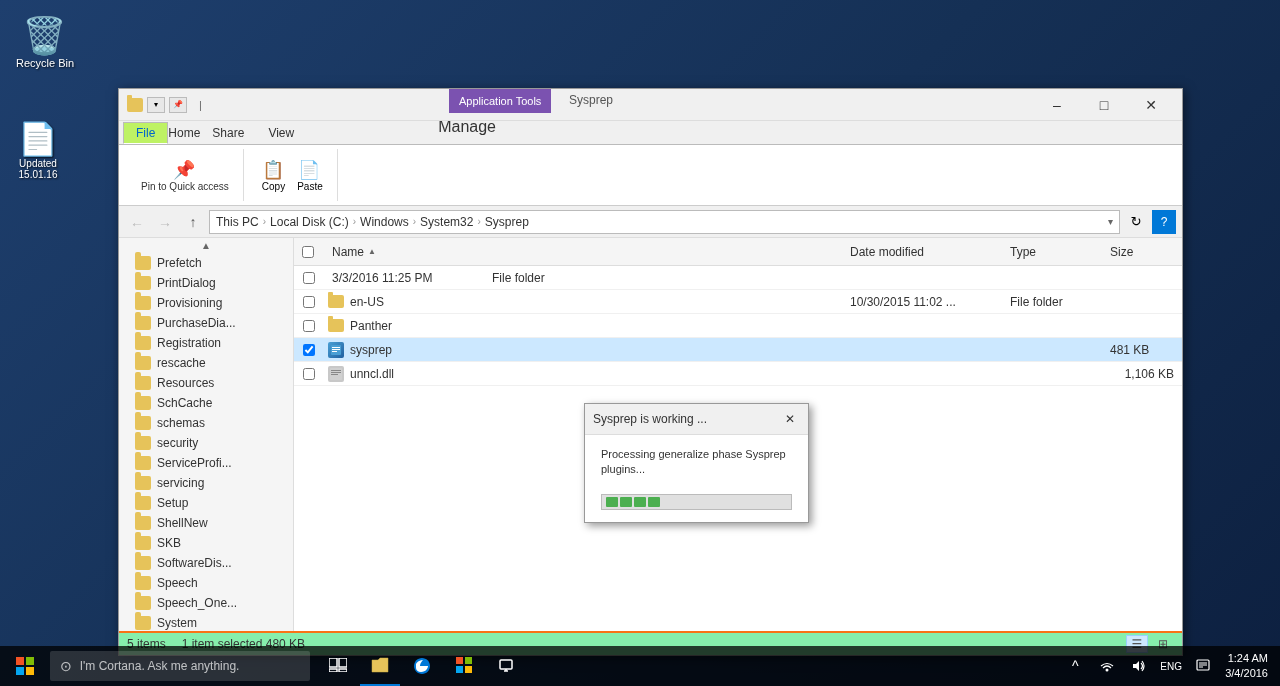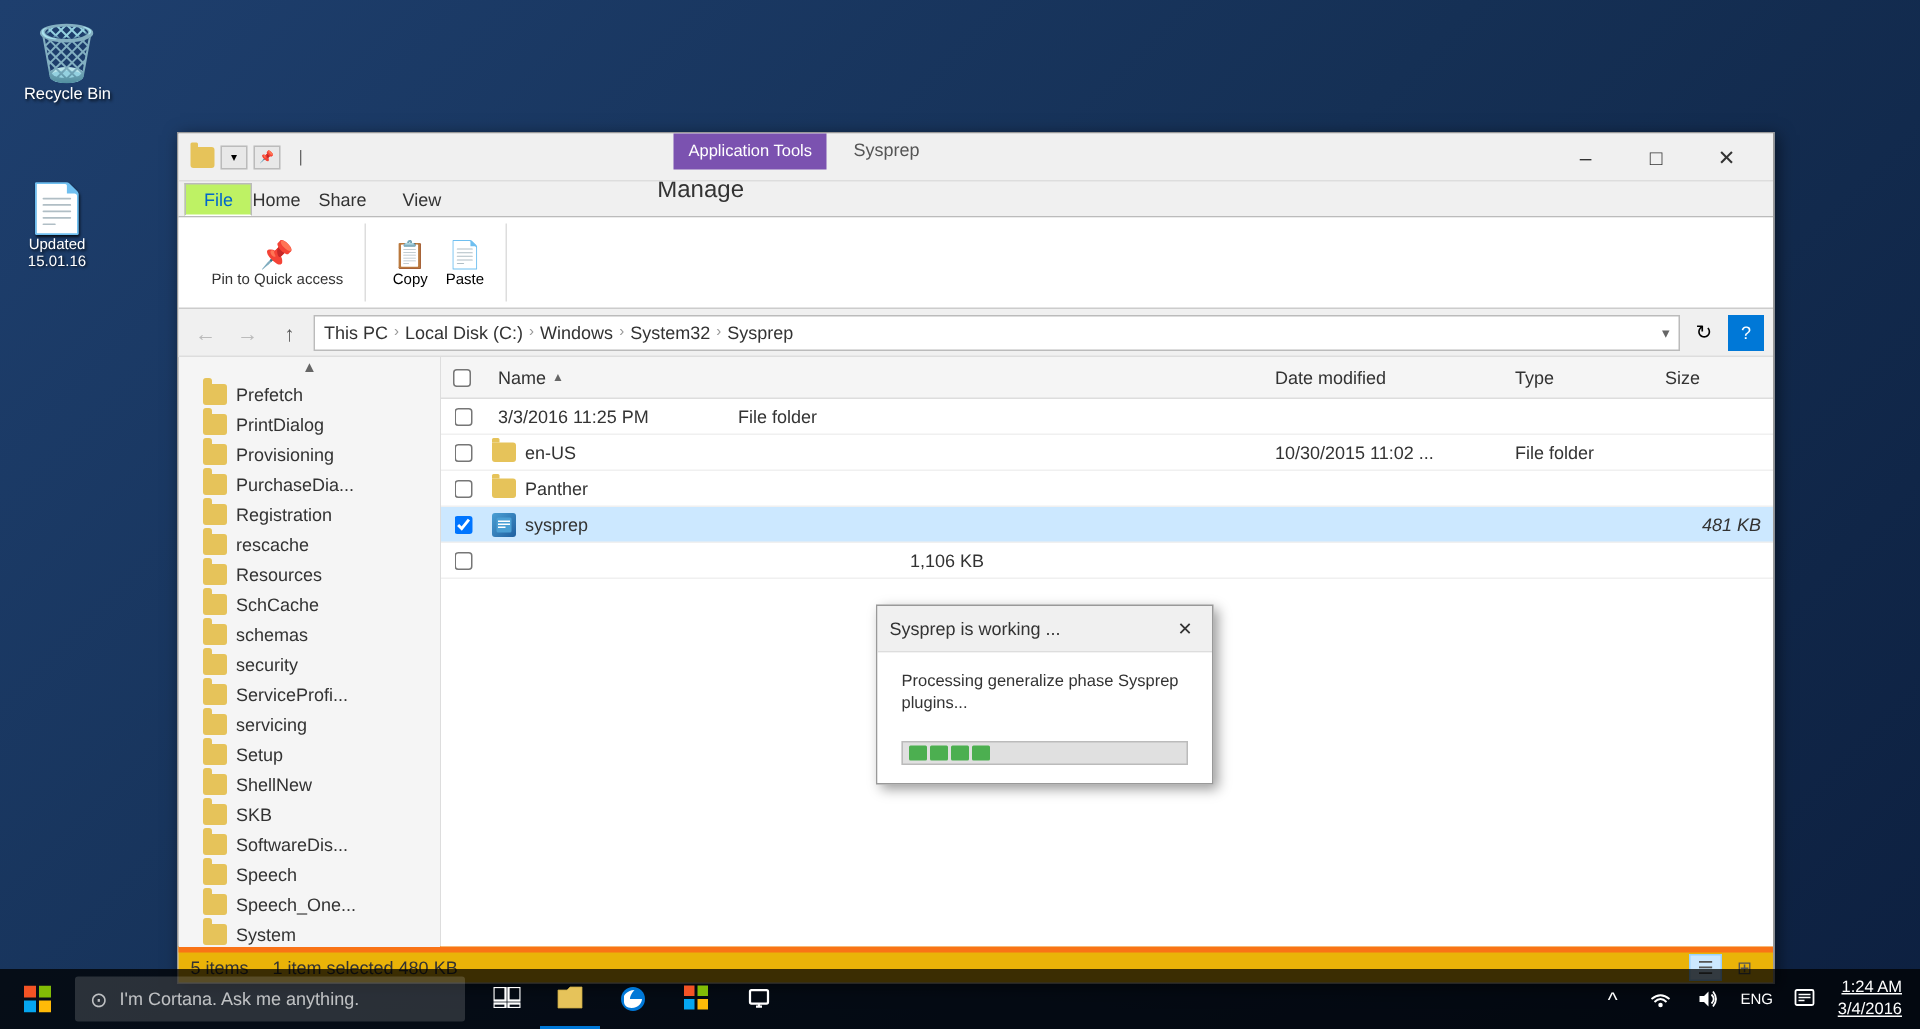--- a/index.html
+++ b/index.html
@@ -326,22 +326,22 @@
     }
     .file-row .col-date, .file-row .col-type, .file-row .col-size {
       font-size: 12px;
       color: #333;
       padding: 0 8px;
     }
 
     
     .status-bar {
       height: 24px;
-      background: #eab308;
-      border-top: 4px solid #f97316;
+      background: #86efac;
+      border-top: 2px solid #f97316;
       display: flex;
       align-items: center;
       padding: 0 8px;
       font-size: 12px;
       color: #333;
       gap: 16px;
     }
     .status-bar-right {
       margin-left: auto;
       display: flex;
@@ -494,21 +494,21 @@
       color: white;
       font-size: 14px;
     }
     .taskbar-time {
       color: white;
       font-size: 11px;
       text-align: right;
       padding: 0 4px;
       cursor: pointer;
     }
-    .taskbar-time div { line-height: 1.4; text-decoration: underline; }
+    .taskbar-time div { line-height: 1.4; }
 
     .checkbox-input {
       width: 12px;
       height: 12px;
       cursor: pointer;
     }
 
     .col-sort-arrow { font-size: 8px; color: #666; }
   </style>
 </head>
@@ -746,26 +746,37 @@
                 <rect x="1" y="1" width="10" height="10" fill="#4a9fd4" rx="1"></rect>
                 <rect x="2" y="3" width="8" height="1" fill="white"></rect>
                 <rect x="2" y="5" width="8" height="1" fill="white"></rect>
                 <rect x="2" y="7" width="5" height="1" fill="white"></rect>
               </svg>
             </div>
             <span>sysprep</span>
           </div>
           <div class="col-date" style="width:160px; font-size:12px; color:#333; padding:0 8px;"></div>
           <div class="col-type" style="width:100px; font-size:12px; color:#333; padding:0 8px;"></div>
-          <div class="col-size" style="width:80px; font-size:12px; color:#333; padding:0 8px; text-align:right;font-style:italic;">481 KB</div>
+          <div class="col-size" style="width:80px; font-size:12px; color:#333; padding:0 8px; text-align:left;">481 KB</div>
         </div>
 
         <div class="file-row">
           <div class="col-check" style="display:flex;align-items:center;justify-content:center; width:30px;">
             <input type="checkbox" class="checkbox-input" style="">
+          </div>
+          <div class="col-name" style="flex:1; display:flex; align-items:center; gap:6px; font-size:12px; color:#333; padding:0 4px;">
+            <div class="dll-icon" style="background:#c8c8c8; border-radius:2px; width:16px; height:16px;">
+              <svg width="14" height="14" viewBox="0 0 14 14">
+                <rect x="1" y="1" width="12" height="12" fill="#d0d0d0" rx="1"></rect>
+                <rect x="2" y="3" width="10" height="1" fill="#888"></rect>
+                <rect x="2" y="5" width="10" height="1" fill="#888"></rect>
+                <rect x="2" y="7" width="7" height="1" fill="#888"></rect>
+              </svg>
+            </div>
+            <span>unncl.dll</span>
           </div>
           <div class="col-date" style="width:160px; font-size:12px; color:#333; padding:0 8px;"></div>
           <div class="col-type" style="width:100px; font-size:12px; color:#333; padding:0 8px;"></div>
           <div class="col-size" style="width:80px; font-size:12px; color:#333; padding:0 8px; text-align:right;">1,106 KB</div>
         </div>
 
         <div class="dialog">
           <div class="dialog-title-bar">
             <span class="dialog-title-text">Sysprep is working ...</span>
             <button class="dialog-close">✕</button>

